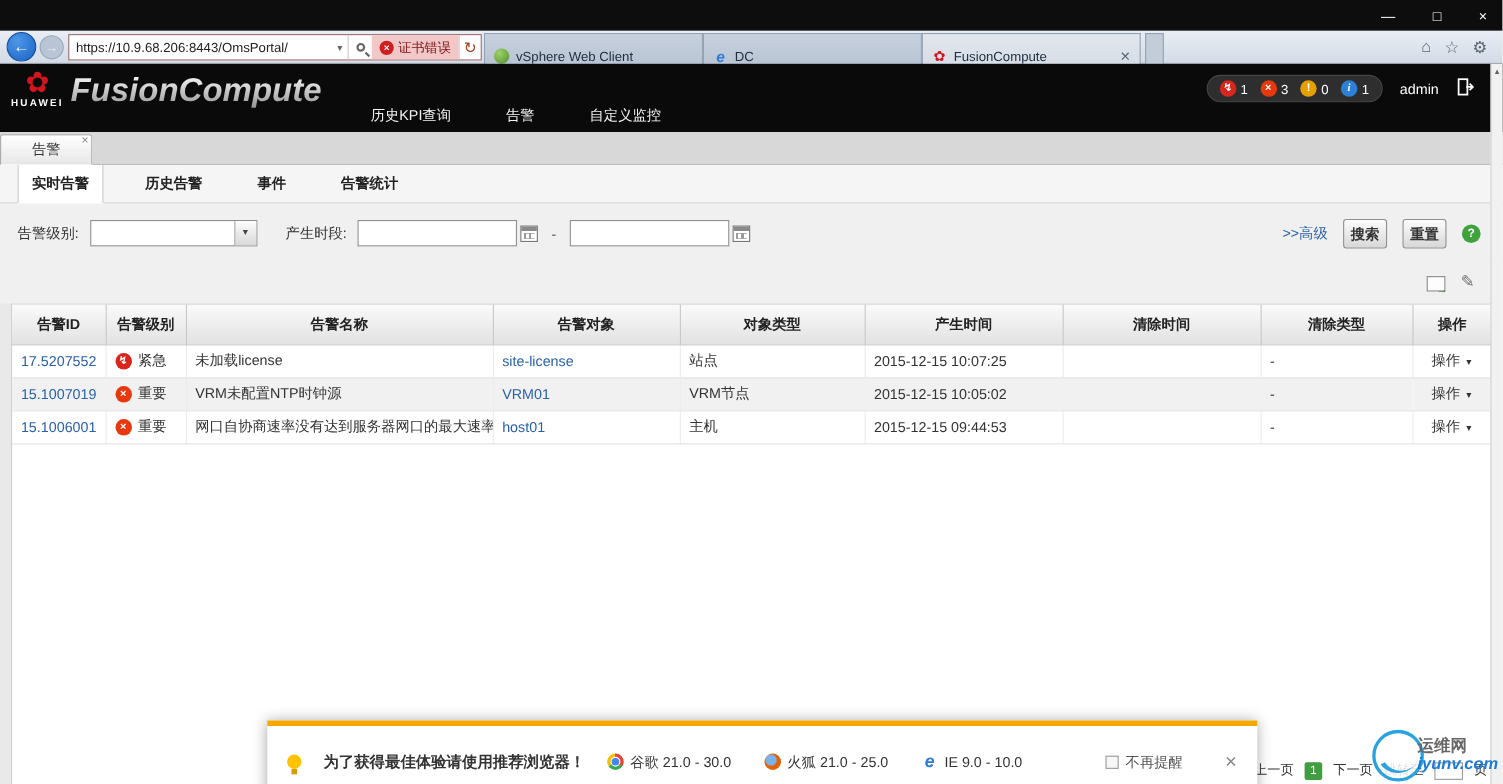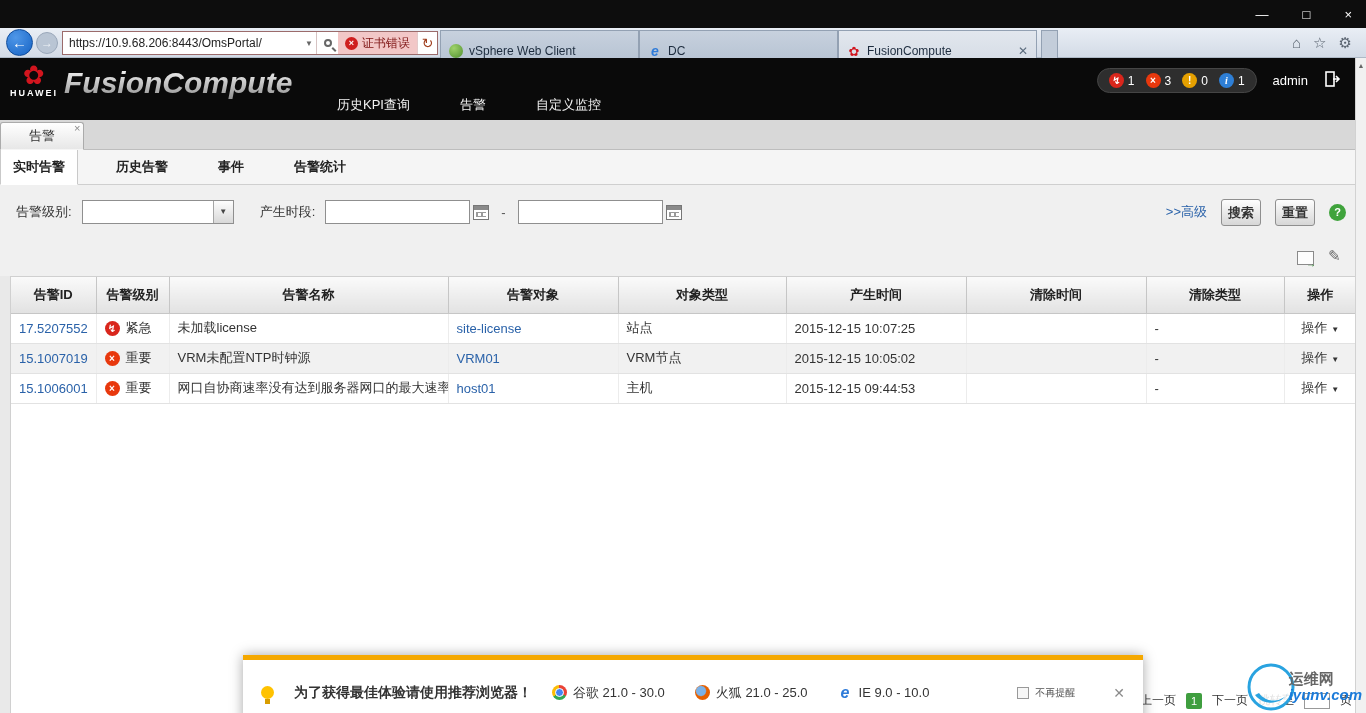--- a/index.html
+++ b/index.html
@@ -59,21 +59,21 @@
   .sev-info { background:#2e7fd6; font-style:italic; font-family:"Liberation Serif","DejaVu Serif",serif; }
   .username { color:#fff; font-size:13px; }
   .logout { display:inline-block; }
 
   
   .docstrip { height:30px; background:#d8d8d8; border-bottom:1px solid #bdbdbd; position:relative; }
   .doctab { position:absolute; left:0; bottom:-1px; width:84px; height:28px; background:linear-gradient(#ffffff,#e7e7e7); border:1px solid #ababab; border-bottom:1px solid #f5f5f5; border-radius:3px 3px 0 0; text-align:center; line-height:26px; font-size:13px; color:#333; }
   .doctab-close { position:absolute; left:74px; top:3px; color:#8a8a8a; font-size:11px; line-height:1; cursor:pointer; }
 
   
-  .subtabs { height:35px; background:#f5f5f5; border-bottom:1px solid #cfcfcf; display:flex; align-items:flex-end; }
+  .subtabs { height:35px; background:#f5f5f5; border-bottom:1px solid #cfcfcf; display:flex; align-items:flex-end; padding-left:16px; }
   .subtab { font-size:13px; font-weight:bold; color:#222; padding:8px 12px; margin-right:26px; cursor:pointer; }
   .subtab.active { background:#fff; border:1px solid #c9c9c9; border-bottom:1px solid #fff; margin-bottom:-1px; }
 
   
   .filterbar { height:54px; background:#f0f0f0; display:flex; align-items:center; padding:0 16px; }
   .flabel { font-size:13px; color:#333; margin-right:10px; }
   .fselect { width:152px; height:24px; background:#fff; border:1px solid #8f8f8f; display:flex; align-items:center; justify-content:flex-end; }
   .fselect .selbtn { width:20px; height:22px; background:linear-gradient(#fdfdfd,#d8d8d8); border-left:1px solid #a5a5a5; text-align:center; font-size:8px; color:#444; line-height:22px; }
   .fgroup { display:flex; align-items:center; }
   .finput { width:145px; height:24px; background:#fff; border:1px solid #8f8f8f; }
@@ -116,21 +116,21 @@
   .notice { position:absolute; left:243px; top:655px; width:900px; height:70px; background:#fff; border-top:5px solid #f5a800; box-shadow:0 0 12px rgba(0,0,0,.35); display:flex; align-items:center; padding:0 18px; gap:20px; z-index:5; }
   .bulb { width:13px; height:13px; background:#ffc200; border-radius:50%; position:relative; flex:0 0 13px; }
   .bulb::after { content:''; position:absolute; left:4px; bottom:-5px; width:5px; height:5px; background:#d89d00; }
   .notice-msg { font-size:14px; font-weight:bold; color:#333; white-space:nowrap; }
   .bitem { display:flex; align-items:center; gap:6px; font-size:13px; color:#333; white-space:nowrap; }
   .bic { width:15px; height:15px; border-radius:50%; flex:0 0 15px; display:inline-flex; align-items:center; justify-content:center; }
   .bic.chrome { background:conic-gradient(#ea4335 0 33%, #34a853 33% 66%, #fbbc05 66% 100%); position:relative; }
   .bic.chrome::after { content:''; width:7px; height:7px; border-radius:50%; background:#4285f4; border:1px solid #fff; }
   .bic.firefox { background:radial-gradient(circle at 40% 40%, #7ab1e8 0 35%, #e66000 45%); }
   .bic.iebr { background:none; color:#2e7bd9; font-weight:bold; font-style:italic; font-size:16px; }
-  .dismiss { margin-left:auto; display:flex; align-items:center; gap:6px; font-size:10px; color:#555; }
+  .dismiss { margin-left:auto; display:flex; align-items:center; gap:6px; font-size:13px; color:#555; }
   .checkbox { width:12px; height:12px; border:1px solid #999; background:#f7f7f7; display:inline-block; }
   .notice-close { color:#8a8a8a; font-weight:bold; font-size:14px; margin-left:18px; cursor:pointer; }
 
   
   .pagination { position:absolute; top:692px; right:14px; display:flex; align-items:center; gap:10px; font-size:12px; color:#333; z-index:4; }
   .pagebox { width:16px; height:16px; background:#3f9e3f; color:#fff; font-size:11px; text-align:center; line-height:16px; border-radius:2px; }
   .jumpinput { width:26px; height:16px; border:1px solid #999; background:#fff; }
   .watermark { position:absolute; right:4px; bottom:0px; display:flex; align-items:center; z-index:6; }
   .wm-logo { width:52px; height:52px; flex:0 0 52px; margin-right:-8px; }
   .wm-text { line-height:1.1; }

